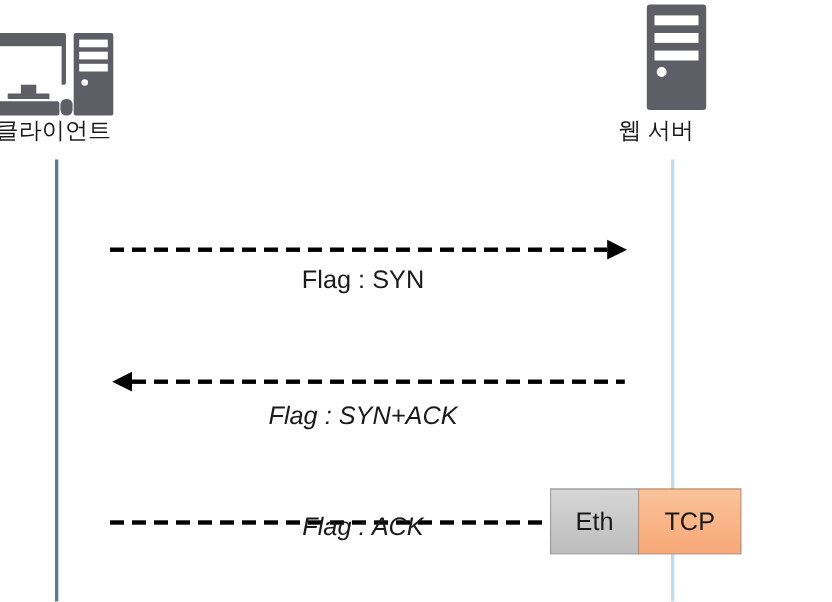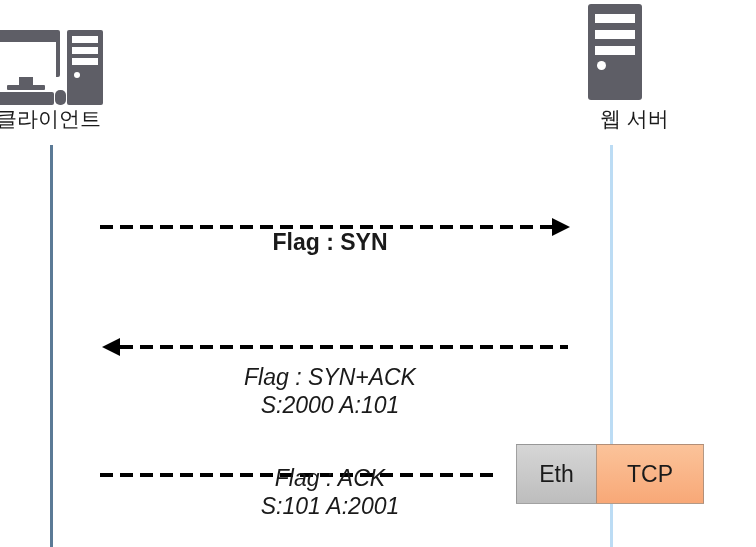--- a/index.html
+++ b/index.html
@@ -103,21 +103,21 @@
 
   
   .node-label {
     position: absolute;
     font-size: 21px;
     color: #1a1a1a;
     white-space: nowrap;
     line-height: 1;
   }
   #client-label { left: -4px; top: 108px; }
-  #server-label { left: 600px; top: 108px; }
+  #server-label { left: 562px; top: 108px; }
 
   
   .lifeline { position: absolute; }
   #lifeline-client {
     left: 50px; top: 145px;
     width: 3px; height: 402px;
     background: #5b7a96;
   }
   #lifeline-server {
     left: 610px; top: 145px;
@@ -154,21 +154,21 @@
     text-align: center;
     font-size: 23px;
     color: #1a1a1a;
     line-height: 1.22;
     white-space: nowrap;
   }
 
   
   #msg-1 .msg-line { left: 100px; top: 225px; width: 452px; }
   #msg-1 .arrow-head { left: 552px; top: 218px; }
-  #msg-1 .msg-label { left: 180px; top: 228px; width: 300px; font-weight: bold; }
+  #msg-1 .msg-label { left: 180px; top: 240px; width: 300px; }
 
   
   #msg-2 .msg-line { left: 120px; top: 345px; width: 448px; }
   #msg-2 .arrow-head { left: 102px; top: 338px; }
   #msg-2 .msg-label { left: 180px; top: 363px; width: 300px; font-style: italic; }
 
   
   #msg-3 .msg-line { left: 100px; top: 473px; width: 400px; }
   #msg-3 .msg-label { left: 180px; top: 464px; width: 300px; font-style: italic; }
 
@@ -182,31 +182,31 @@
   .proto-box {
     display: flex;
     align-items: center;
     justify-content: center;
     font-size: 23px;
     color: #1a1a1a;
     box-sizing: border-box;
     border: 1px solid rgba(120,120,120,0.55);
     margin-left: -1px;
   }
-  .proto-box:first-child { margin-left: 16px; }
+  .proto-box:first-child { margin-left: 0; }
   #proto-eth {
     width: 81px;
     background: linear-gradient(to bottom, #d6d6d6, #bdbdbd);
   }
   #proto-ipv4 {
     width: 82px;
     background: linear-gradient(to bottom, #a9cf9b, #8fbd7e);
   }
   #proto-tcp {
-    width: 108px;
+    width: 94px;
     background: linear-gradient(to bottom, #fbc39a, #f8a877);
   }
 </style>
 </head>
 <body>
 
 <div id="canvas">
 
   <div class="node-icon" id="client-icon">
     <div class="monitor-frame">
@@ -244,29 +244,27 @@
     <div class="msg-label">
       <div>Flag : SYN</div>
     </div>
   </div>
 
   <div class="msg" id="msg-2">
     <div class="msg-line"></div>
     <div class="arrow-head left"></div>
     <div class="msg-label">
       <div>Flag : SYN+ACK</div>
-      <div>S:2000 A:101</div>
     </div>
   </div>
 
   <div class="msg" id="msg-3">
     <div class="msg-line"></div>
     <div class="msg-label">
       <div>Flag : ACK</div>
-      <div>S:101 A:2001</div>
     </div>
   </div>
 
   <div id="protocol-stack">
     <div class="proto-box" id="proto-eth">Eth</div>
     <div class="proto-box" id="proto-tcp">TCP</div>
   </div>
 
 </div>
 

